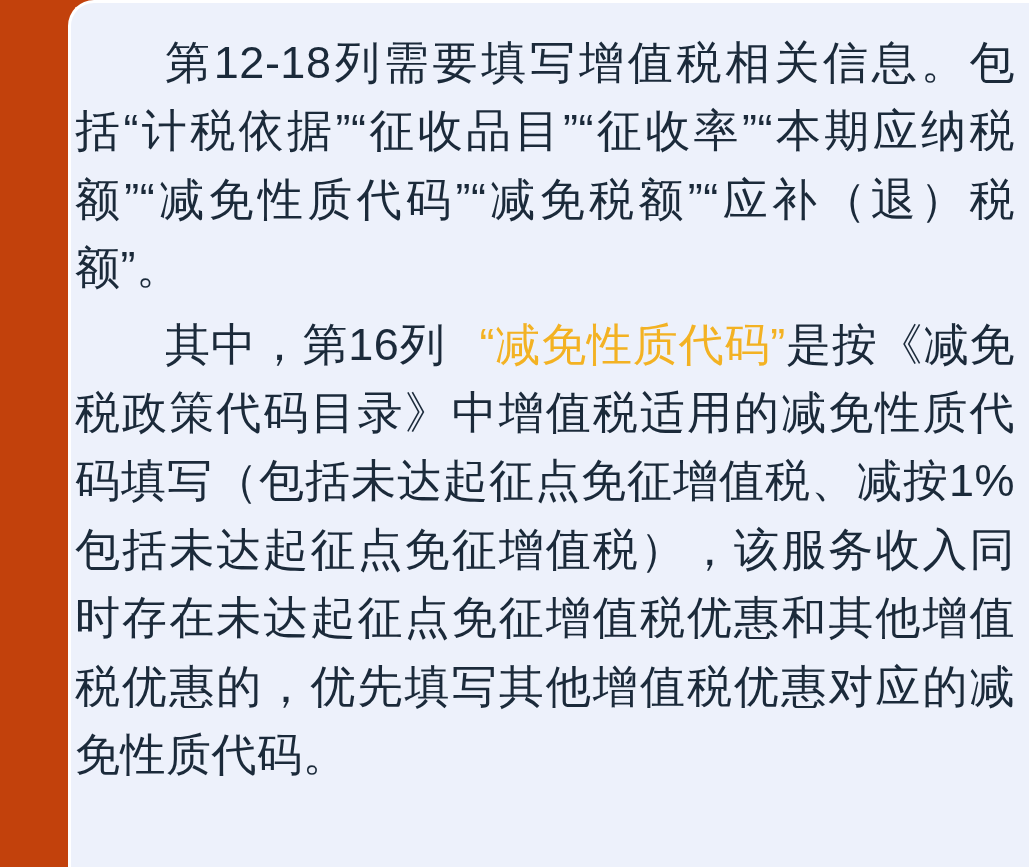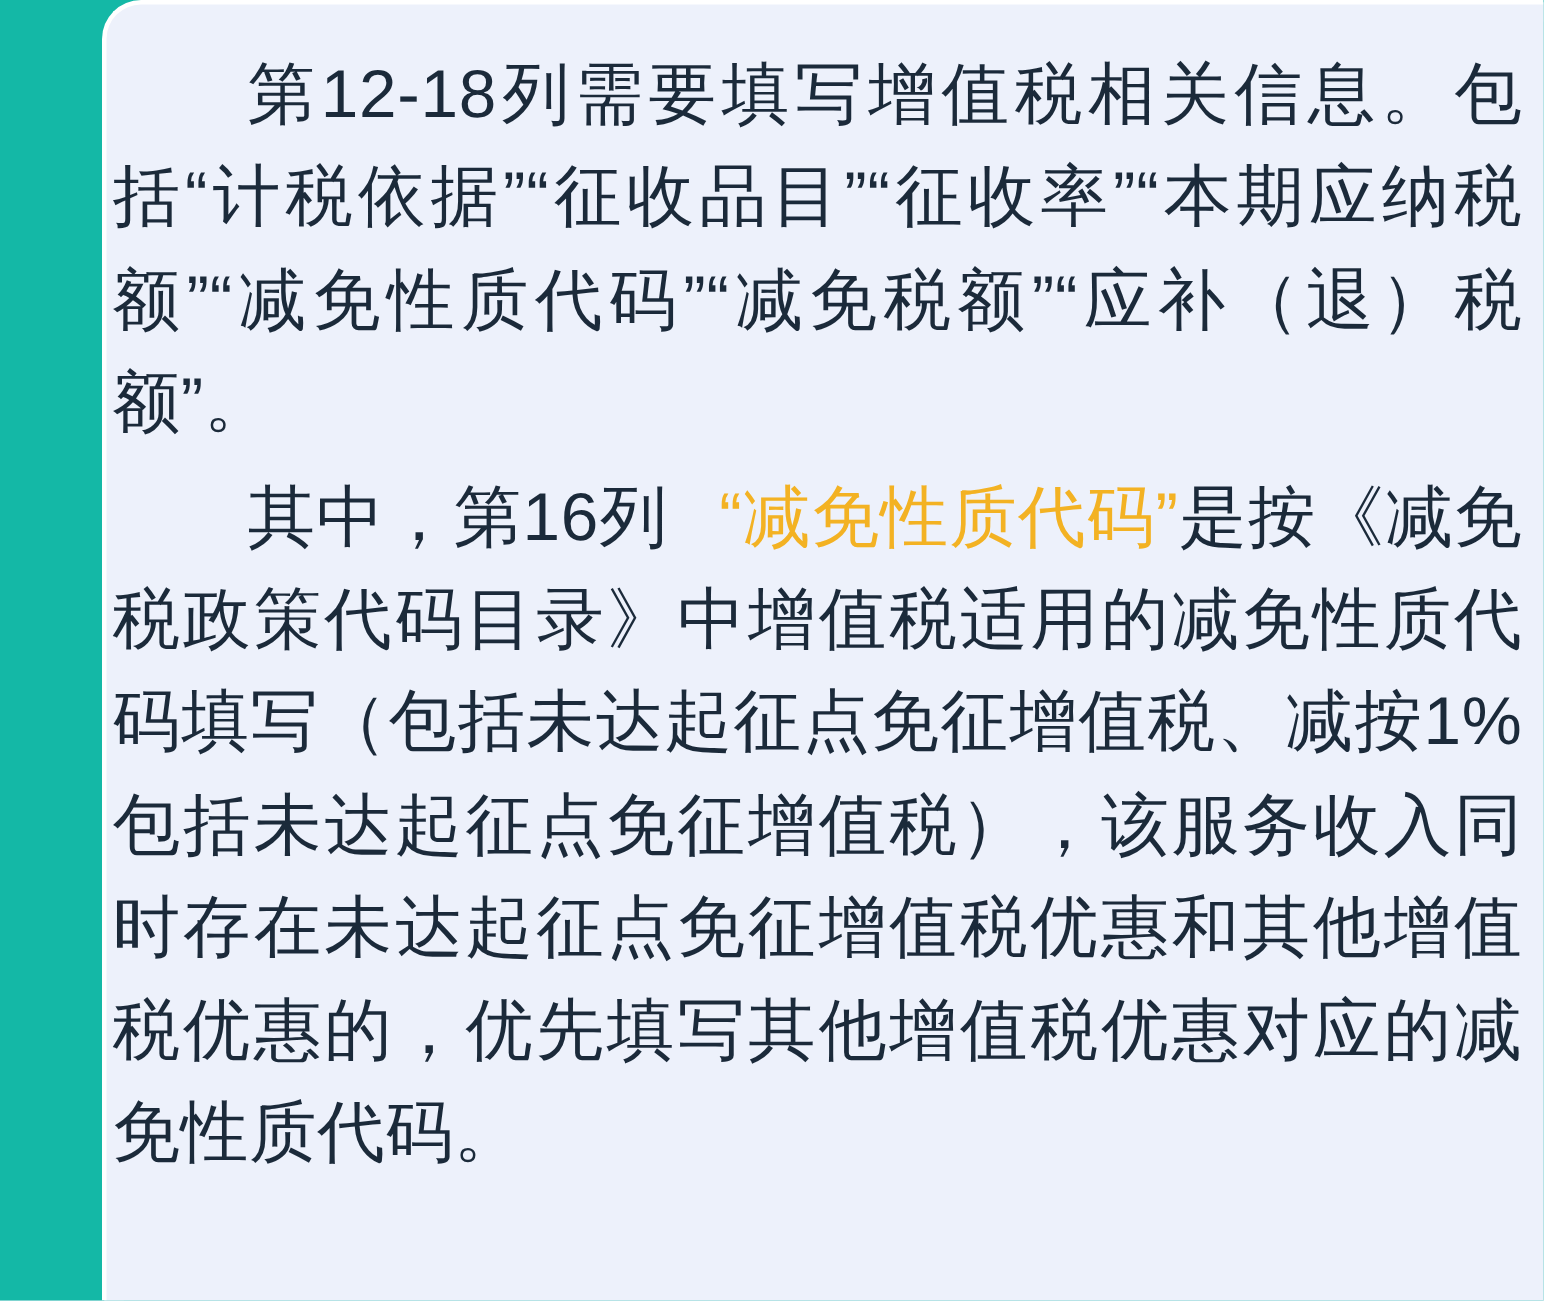--- a/index.html
+++ b/index.html
@@ -10,21 +10,21 @@
     width: 1029px;
     height: 867px;
     background: #eaf2fb;
     font-family: "Liberation Sans", sans-serif;
     overflow: hidden;
   }
   #page {
     position: relative;
     width: 1029px;
     height: 867px;
-    background: #14b8a6;
+    background: #c2410c;
   }
   
   .card {
     position: absolute;
     left: 68px;
     top: 0;
     width: 961px;
     height: 867px;
     background: #edf1fb;
     border-top-left-radius: 26px;

